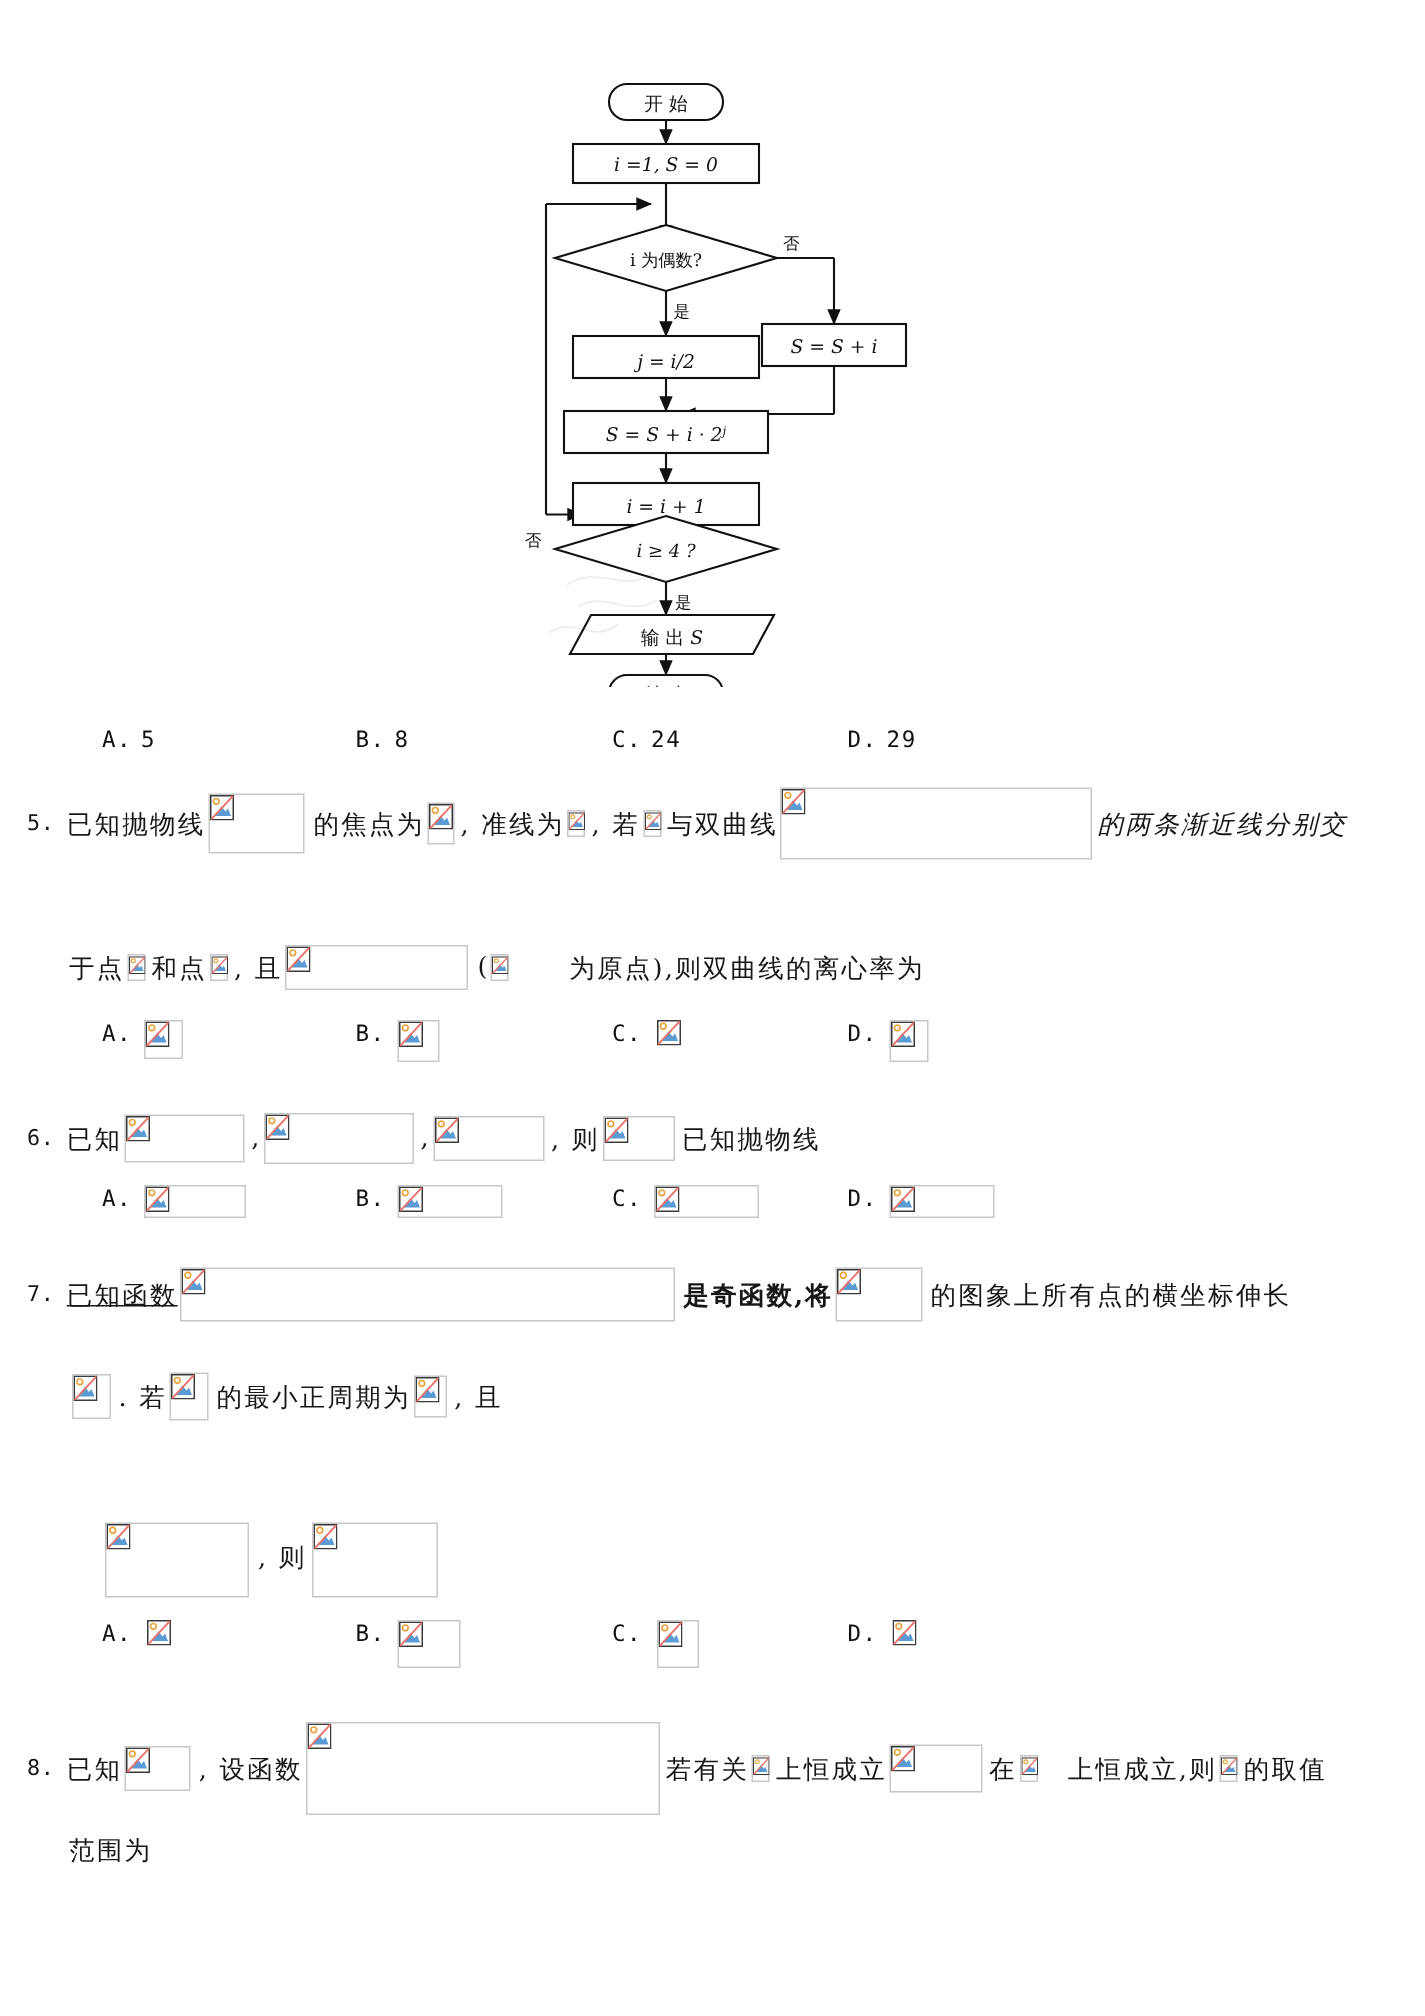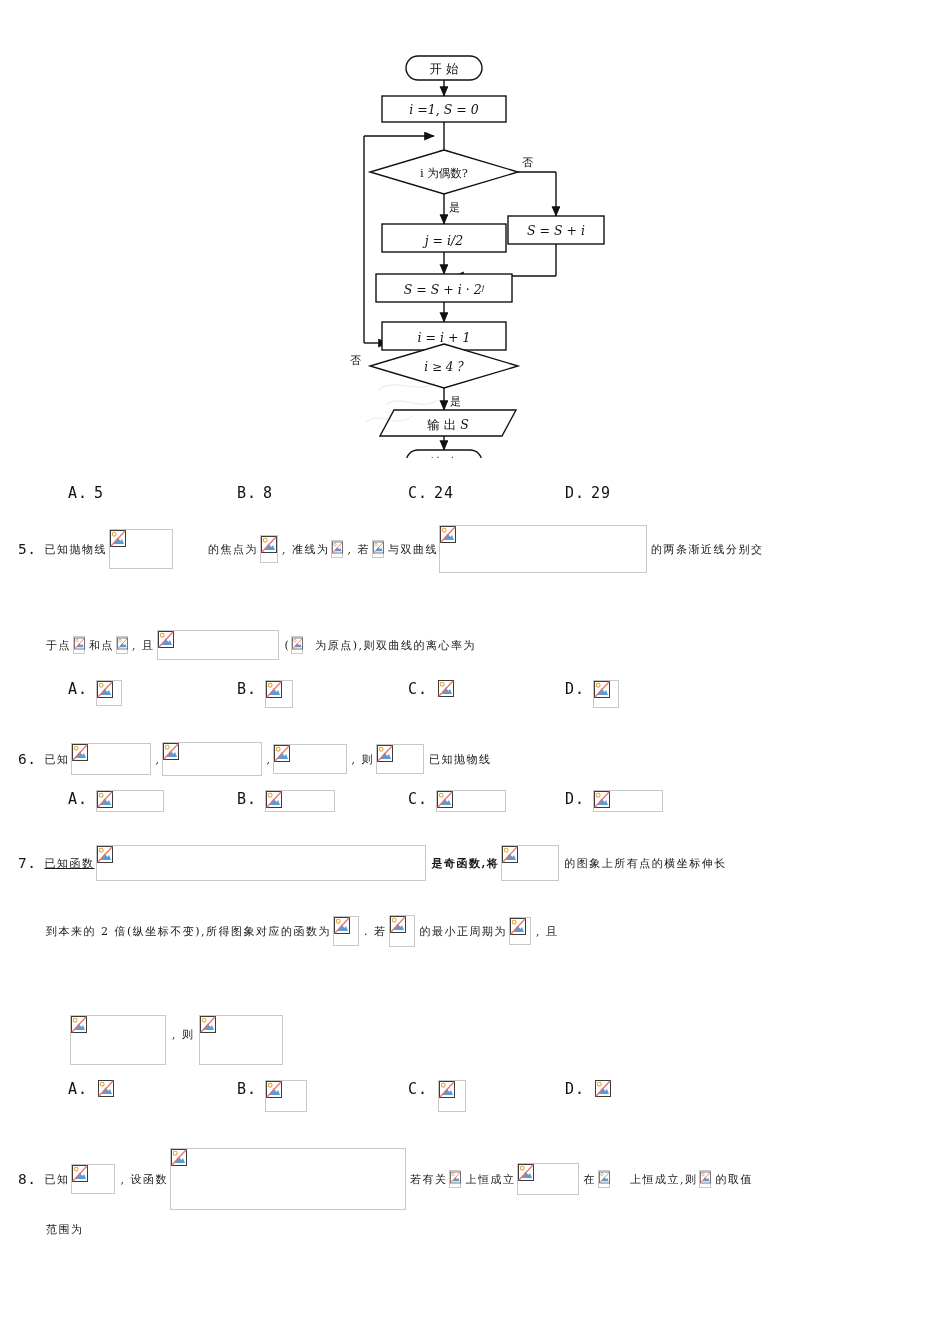--- a/index.html
+++ b/index.html
@@ -16,21 +16,21 @@
   
   .qline{
     position:absolute;
     font-family:"Liberation Serif","DejaVu Serif",serif;
     font-size:15.5px;
     letter-spacing:1.2px;
     white-space:nowrap;
     color:#171717;
     display:flex;align-items:center;
   }
-  .qline .cjk{font-family:"DejaVu Serif","Liberation Serif",serif;font-size:11px;letter-spacing:1.5px;}
+  .qline .cjk{font-family:"DejaVu Serif","Liberation Serif",serif;font-size:17px;letter-spacing:1.5px;}
   .qnum{font-family:"DejaVu Sans Mono","Liberation Mono",monospace;font-size:14.5px;letter-spacing:0.5px;}
 
   
   .optrow{position:absolute;display:block;}
   .opt{position:absolute;display:flex;align-items:flex-start;}
   .opt-letter{
     font-family:"DejaVu Sans Mono","Liberation Mono",monospace;
     font-size:15px;letter-spacing:1px;color:#111;
     line-height:1;padding-top:2px;
   }
@@ -166,21 +166,21 @@
   <span class="bi" style="width:64px;height:40px;margin:0 2px;">
     <span class="glyph">
       <svg viewBox="0 0 16 17">
           <rect x="0.5" y="0.5" width="15" height="16" fill="#fff" stroke="#3a3a3a" stroke-width="1"></rect>
           <circle cx="4.2" cy="4.2" r="1.9" fill="none" stroke="#e8a33d" stroke-width="1.1"></circle>
           <polygon points="3,14 7.6,7.6 10.4,11 12,9 14,14" fill="#5b9bd5"></polygon>
           <line x1="0.8" y1="16.2" x2="15.2" y2="0.8" stroke="#e8736a" stroke-width="1.3"></line>
         </svg>
     </span>
   </span>
-  <span class="cjk" style="padding-left:4px;margin-left:29px;">的焦点为</span>
+  <span class="cjk" style="padding-left:4px;">的焦点为</span>
   <span class="bi" style="width:18px;height:28px;margin:0 2px;">
     <span class="glyph">
       <svg viewBox="0 0 16 17">
           <rect x="0.5" y="0.5" width="15" height="16" fill="#fff" stroke="#3a3a3a" stroke-width="1"></rect>
           <circle cx="4.2" cy="4.2" r="1.9" fill="none" stroke="#e8a33d" stroke-width="1.1"></circle>
           <polygon points="3,14 7.6,7.6 10.4,11 12,9 14,14" fill="#5b9bd5"></polygon>
           <line x1="0.8" y1="16.2" x2="15.2" y2="0.8" stroke="#e8736a" stroke-width="1.3"></line>
         </svg>
     </span>
   </span>
@@ -210,21 +210,21 @@
   <span class="bi" style="width:208px;height:48px;margin:0 1px;">
     <span class="glyph">
       <svg viewBox="0 0 16 17">
           <rect x="0.5" y="0.5" width="15" height="16" fill="#fff" stroke="#3a3a3a" stroke-width="1"></rect>
           <circle cx="4.2" cy="4.2" r="1.9" fill="none" stroke="#e8a33d" stroke-width="1.1"></circle>
           <polygon points="3,14 7.6,7.6 10.4,11 12,9 14,14" fill="#5b9bd5"></polygon>
           <line x1="0.8" y1="16.2" x2="15.2" y2="0.8" stroke="#e8736a" stroke-width="1.3"></line>
         </svg>
     </span>
   </span>
-  <span class="cjk" style="padding-left:3px;">的两条渐近线分别交</span>
+  <span class="cjk" style="padding-left:3px;font-style:italic;">的两条渐近线分别交</span>
 </div>
 
 <div class="qline" style="left:46px;top:630px;">
   <span class="cjk">于点</span>
   <span class="bi tiny" style="width:12px;height:18px;margin:0 2px;">
     <span class="glyph">
       <svg viewBox="0 0 16 17">
           <rect x="0.5" y="0.5" width="15" height="16" fill="#fff" stroke="#3a3a3a" stroke-width="1"></rect>
           <circle cx="4.2" cy="4.2" r="1.9" fill="none" stroke="#e8a33d" stroke-width="1.1"></circle>
           <polygon points="3,14 7.6,7.6 10.4,11 12,9 14,14" fill="#5b9bd5"></polygon>
@@ -258,21 +258,21 @@
   <span class="bi tiny" style="width:12px;height:18px;margin:0 1px;">
     <span class="glyph">
       <svg viewBox="0 0 16 17">
           <rect x="0.5" y="0.5" width="15" height="16" fill="#fff" stroke="#3a3a3a" stroke-width="1"></rect>
           <circle cx="4.2" cy="4.2" r="1.9" fill="none" stroke="#e8a33d" stroke-width="1.1"></circle>
           <polygon points="3,14 7.6,7.6 10.4,11 12,9 14,14" fill="#5b9bd5"></polygon>
           <line x1="0.8" y1="16.2" x2="15.2" y2="0.8" stroke="#e8736a" stroke-width="1.3"></line>
         </svg>
     </span>
   </span>
-  <span class="cjk" style="padding-left:11px;">为原点),则双曲线的离心率为</span>
+  <span class="cjk" style="padding-left:11px;margin-left:28px;">为原点),则双曲线的离心率为</span>
 </div>
 
 <div class="optrow" style="left:0;top:680px;width:950px;">
   <div class="opt" style="left:68px;top:0;">
     <span class="opt-letter">A.</span>
     <span class="bi" style="width:26px;height:26px;margin-left:8px;">
       <span class="glyph">
         <svg viewBox="0 0 16 17">
             <rect x="0.5" y="0.5" width="15" height="16" fill="#fff" stroke="#3a3a3a" stroke-width="1"></rect>
             <circle cx="4.2" cy="4.2" r="1.9" fill="none" stroke="#e8a33d" stroke-width="1.1"></circle>
@@ -448,21 +448,20 @@
           <circle cx="4.2" cy="4.2" r="1.9" fill="none" stroke="#e8a33d" stroke-width="1.1"></circle>
           <polygon points="3,14 7.6,7.6 10.4,11 12,9 14,14" fill="#5b9bd5"></polygon>
           <line x1="0.8" y1="16.2" x2="15.2" y2="0.8" stroke="#e8736a" stroke-width="1.3"></line>
         </svg>
     </span>
   </span>
   <span class="cjk" style="padding-left:3px;">的图象上所有点的横坐标伸长</span>
 </div>
 
 <div class="qline" style="left:46px;top:915px;">
-  <span class="cjk">到本来的 2 倍(纵坐标不变),所得图象对应的函数为</span>
   <span class="bi" style="width:26px;height:30px;margin:0 2px;">
     <span class="glyph">
       <svg viewBox="0 0 16 17">
           <rect x="0.5" y="0.5" width="15" height="16" fill="#fff" stroke="#3a3a3a" stroke-width="1"></rect>
           <circle cx="4.2" cy="4.2" r="1.9" fill="none" stroke="#e8a33d" stroke-width="1.1"></circle>
           <polygon points="3,14 7.6,7.6 10.4,11 12,9 14,14" fill="#5b9bd5"></polygon>
           <line x1="0.8" y1="16.2" x2="15.2" y2="0.8" stroke="#e8736a" stroke-width="1.3"></line>
         </svg>
     </span>
   </span>

